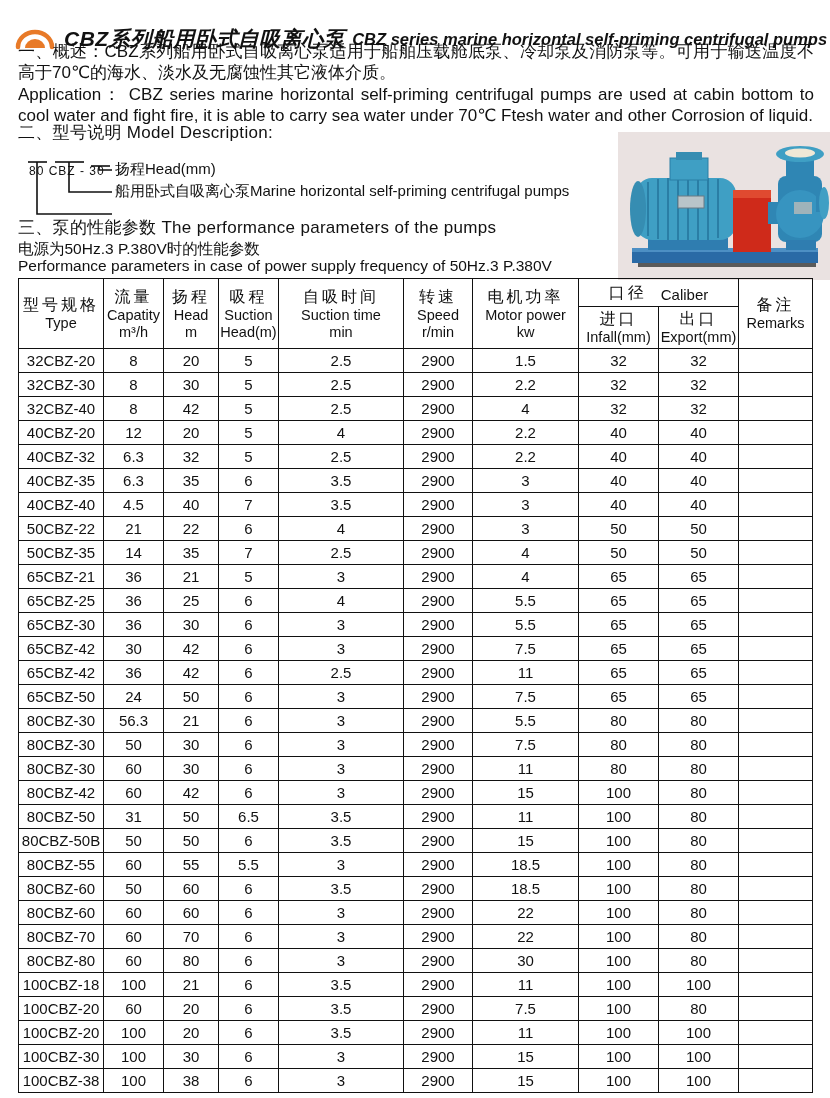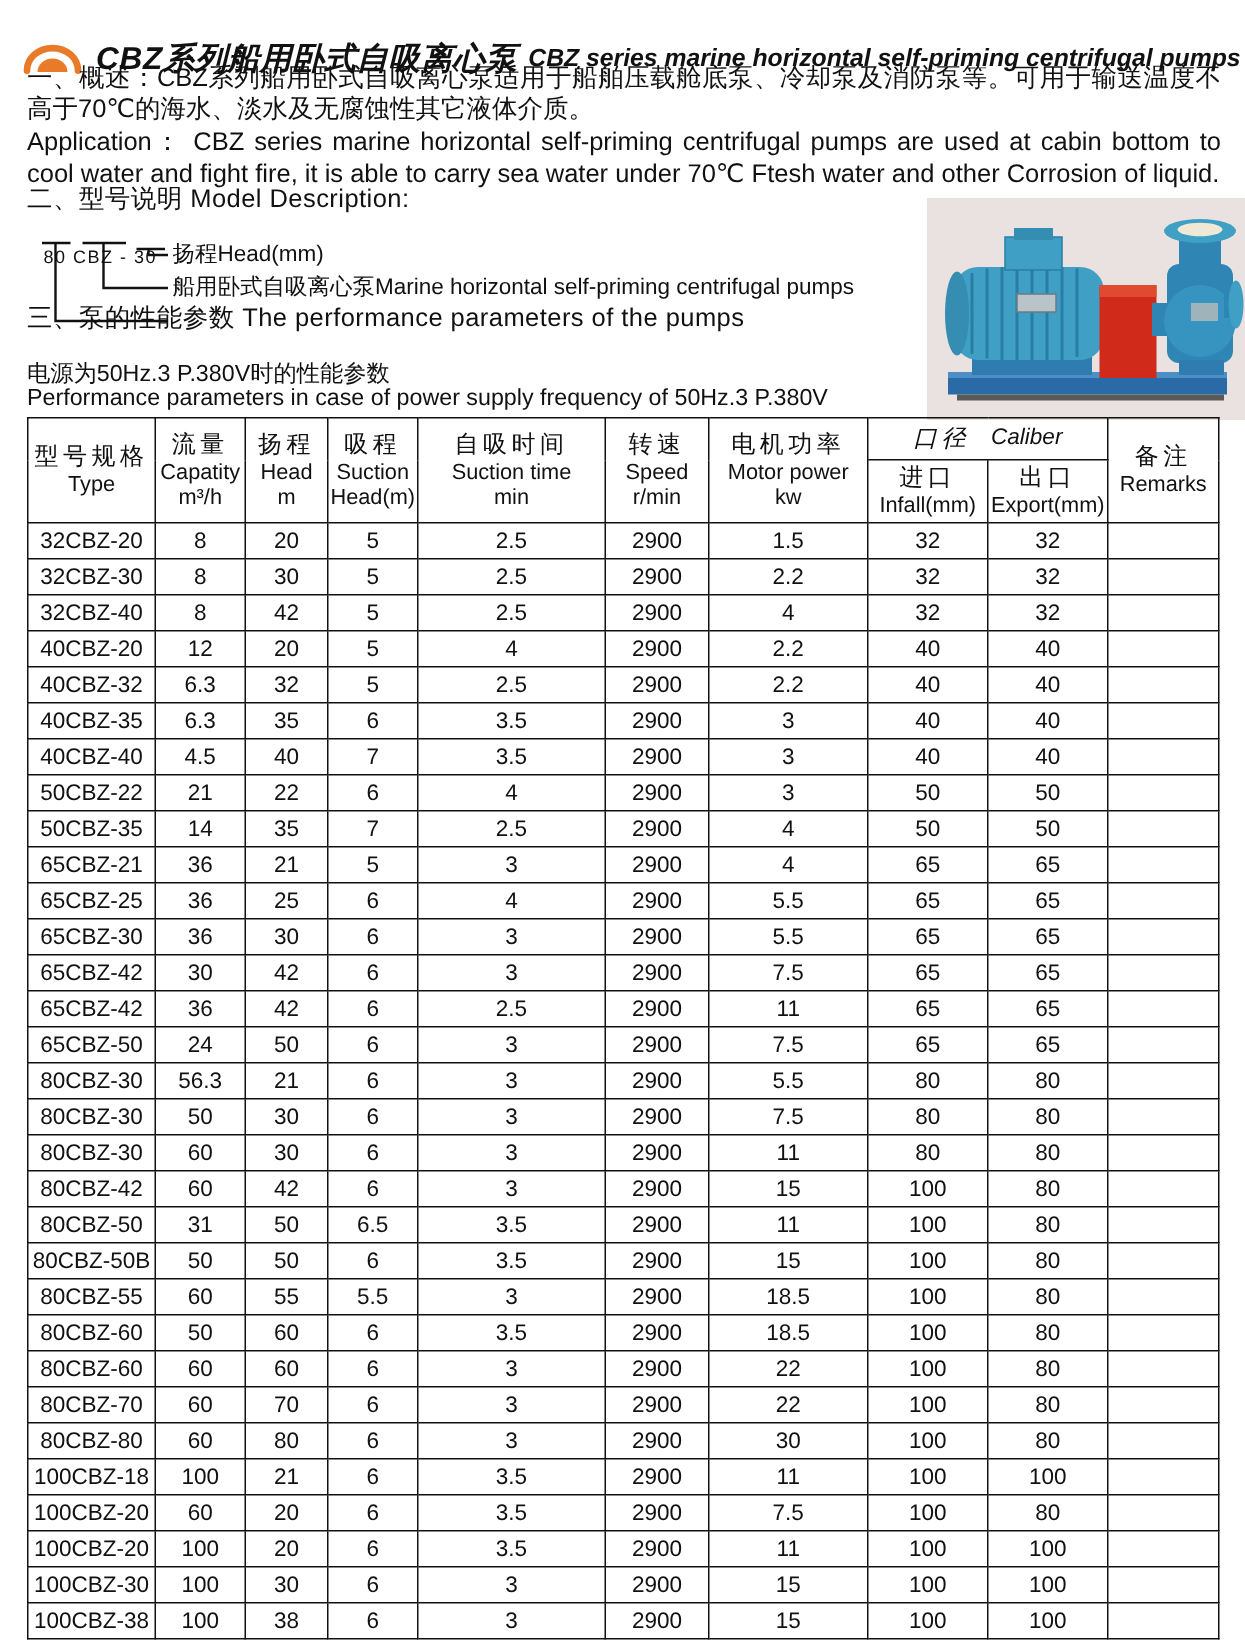--- a/index.html
+++ b/index.html
@@ -12,39 +12,39 @@
   .hdr { position:absolute; left:12px; top:24px; width:810px; height:30px; display:flex; align-items:center;font-style:italic; }
   .hdr .logo { width:46px; height:28px; flex:0 0 auto; }
   .title-cn { font-size:21px; font-weight:bold; letter-spacing:0.5px; margin-left:6px; white-space:nowrap; }
   .title-en { font-size:16.5px; font-weight:bold; margin-left:7px; white-space:nowrap; }
   
   .para { position:absolute; left:18px; width:796px; font-size:17px; line-height:21px; text-align:justify; }
   #overview-cn { top:41px; }
   #application { top:84px; }
   .sec-heading { position:absolute; left:18px; font-size:17px; white-space:nowrap; letter-spacing:0.3px; }
   #sec2 { top:121px; }
-  #sec3 { top:200px;text-align:right; }
+  #sec3 { top:216px;text-align:right; }
   .subnote { position:absolute; left:18px; font-size:15.5px; white-space:nowrap; }
   #note-cn { top:239px; }
   #note-en { top:257px; }
   
   .diagram { position:absolute; left:25px; top:144px; width:600px; height:80px; }
   .diagram .code { position:absolute; left:4px; top:0; font-size:12px; letter-spacing:1px; white-space:nowrap;margin-top:20px; }
   .diagram .dlabel { position:absolute; left:90px; height:20px; font-size:15px; white-space:nowrap; }
   .diagram svg { position:absolute; left:0; top:0; }
   
   .photo { position:absolute; left:618px; top:132px; width:212px; height:148px; background:#eae2e1; }
   
   table.perf { position:absolute; left:18px; top:278px; border-collapse:collapse; table-layout:fixed; width:794px;border-radius:15px; }
   table.perf, table.perf th, table.perf td { border:1.6px solid #111; }
   table.perf th { font-weight:normal; text-align:center; vertical-align:middle; padding:1px 0; }
   table.perf td { text-align:center; vertical-align:middle; font-size:15px; height:24px; line-height:16px; padding:0 2px; overflow:hidden; white-space:nowrap; }
   .h-cn { display:block; font-size:16px; letter-spacing:3px; line-height:20px; }
   .h-en { display:block; font-size:14.5px; letter-spacing:0; line-height:17px; }
-  .caliber-row { display:flex; justify-content:center; gap:14px; align-items:flex-start;font-style:italic; }
+  .caliber-row { display:flex; justify-content:center; gap:14px; align-items:flex-end; }
   .caliber-row .h-cn { display:inline; }
   .caliber-row .h-en { display:inline; font-size:15px; }
   tr.subhdr th { height:42px; }
   tr.mainhdr th { height:28px; }
 </style>
 </head>
 <body>
 
 <div class="hdr">
   <svg class="logo" viewBox="0 0 46 28">

